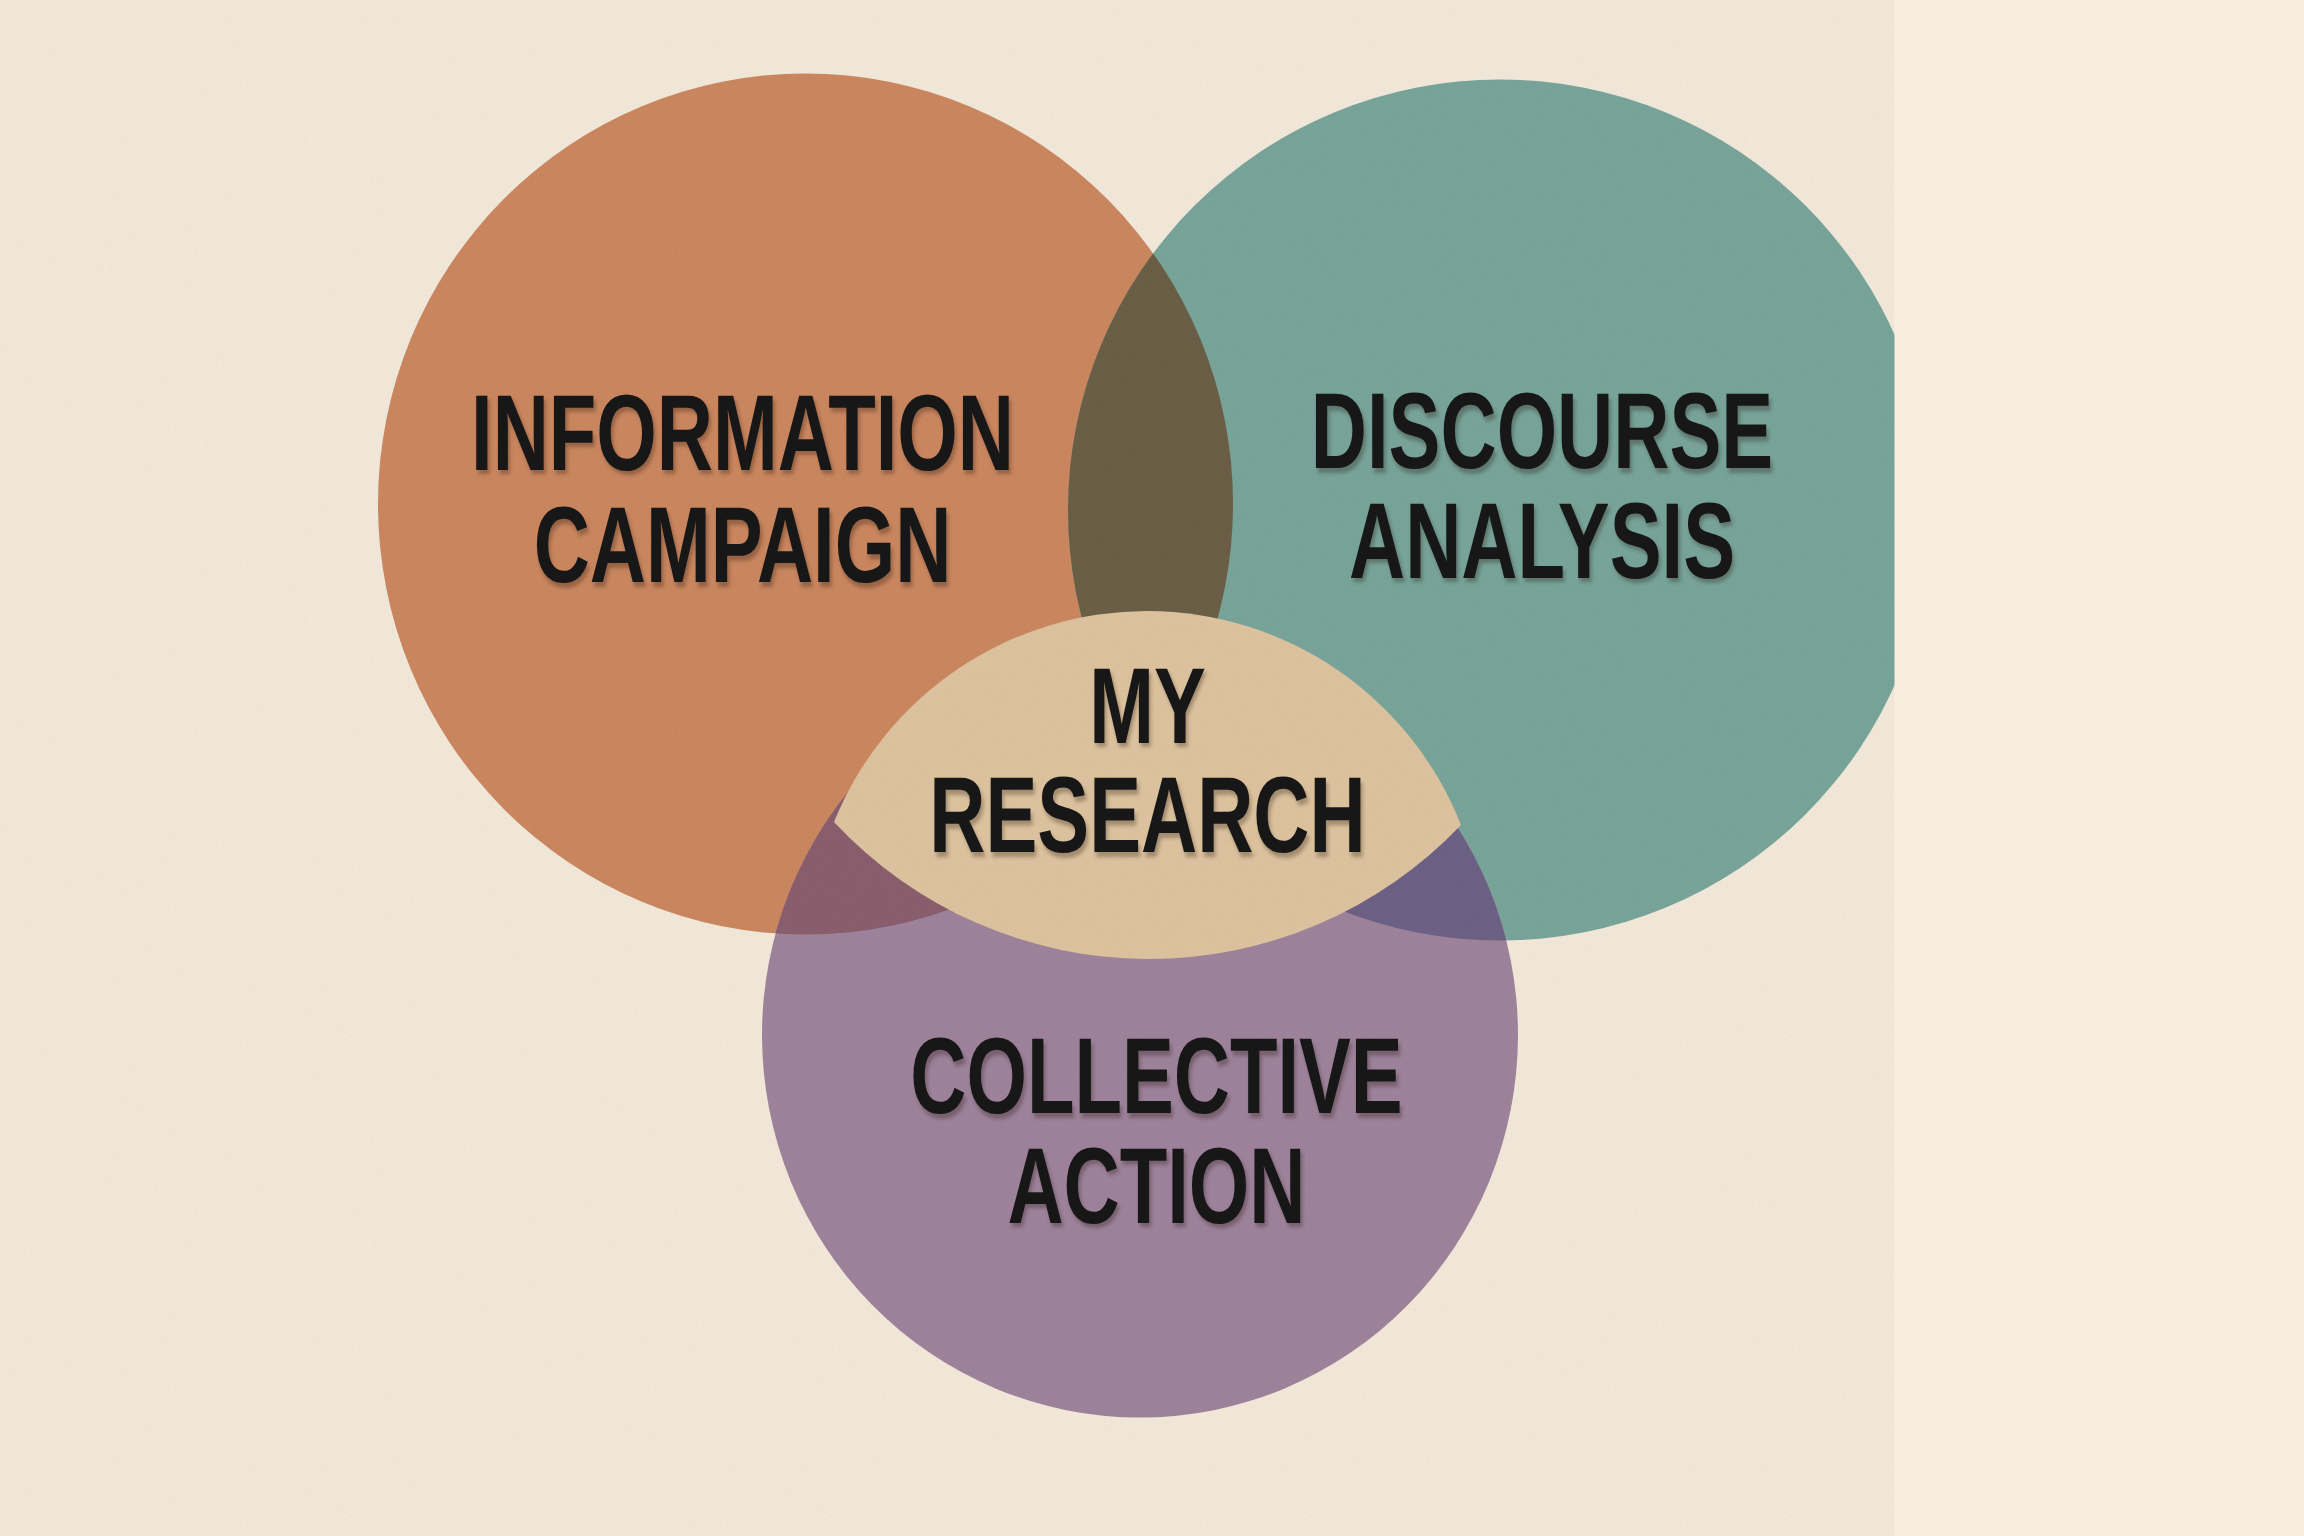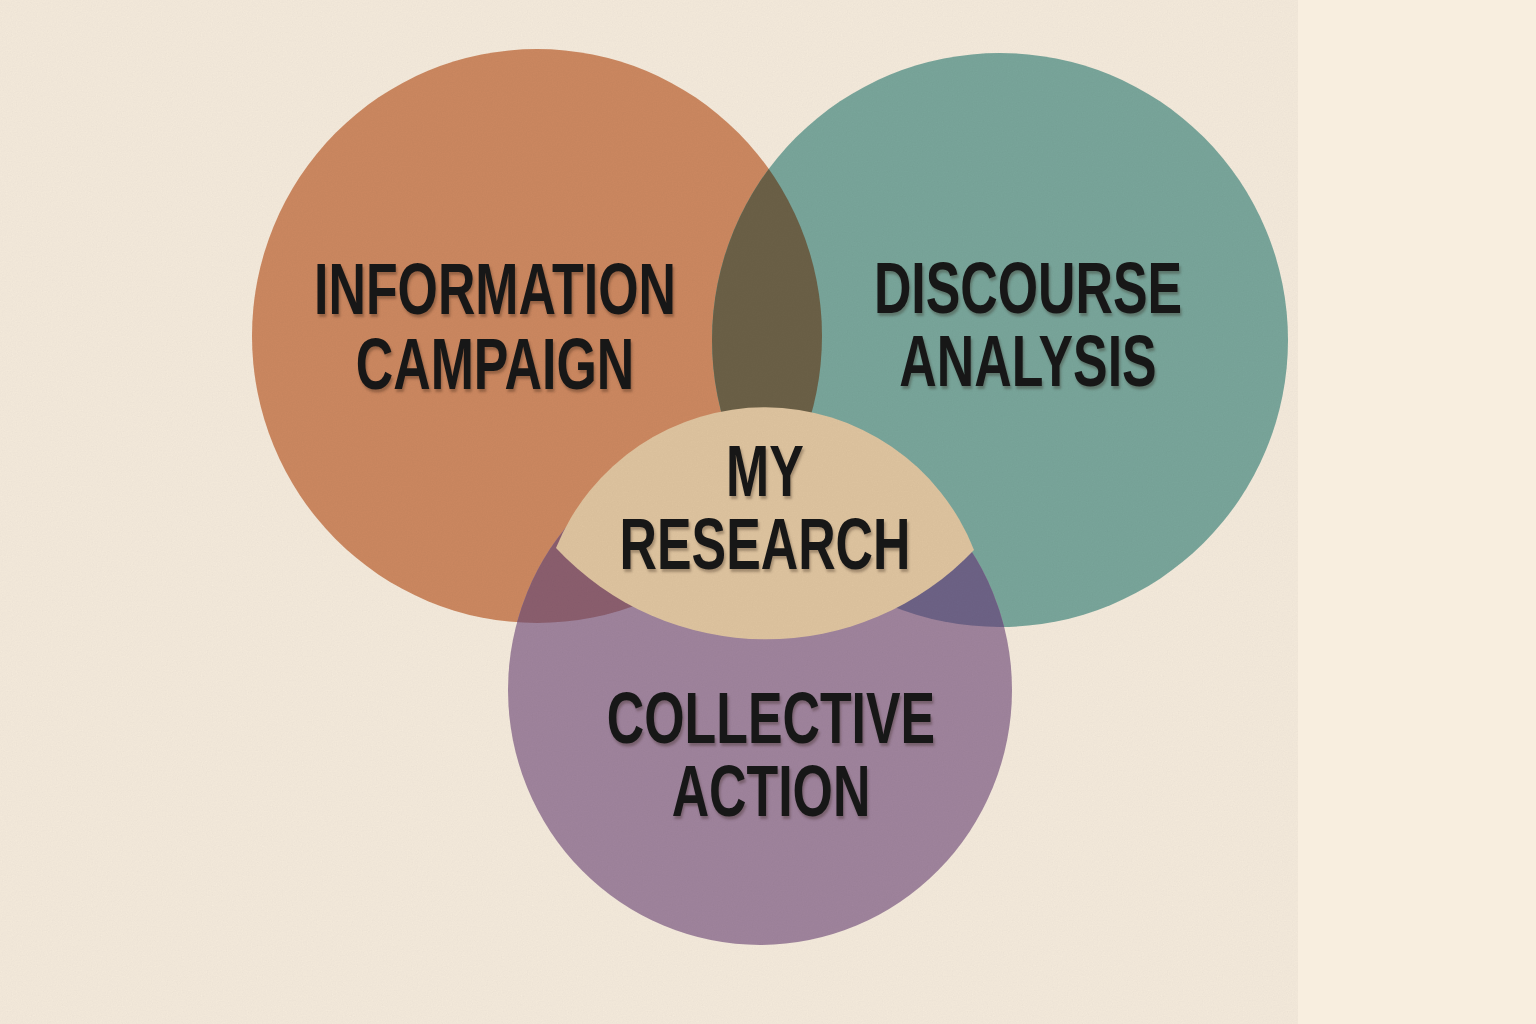--- a/index.html
+++ b/index.html
@@ -6,21 +6,20 @@
     margin: 0;
     padding: 0;
     background: #f8eedf;
   }
   .stage {
     position: relative;
     width: 1263px;
     height: 1024px;
     overflow: hidden;
     font-family: "Liberation Sans", "DejaVu Sans", sans-serif;
-    padding-left: 35px;
   }
   .venn-svg {
     position: absolute;
     inset: 0;
     display: block;
   }
   .label {
     position: absolute;
     width: 700px;
     text-align: center;

